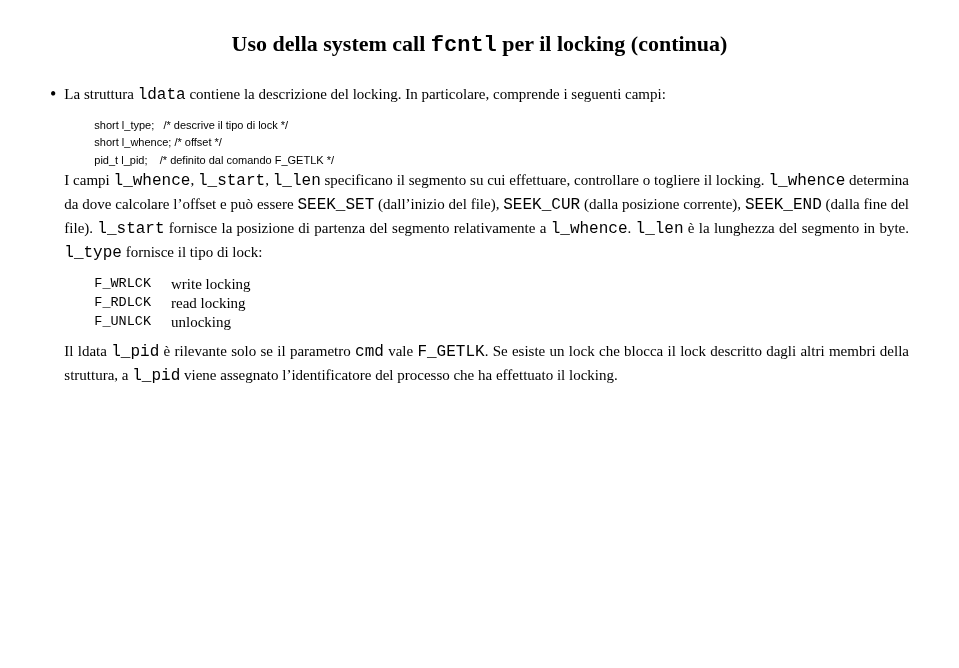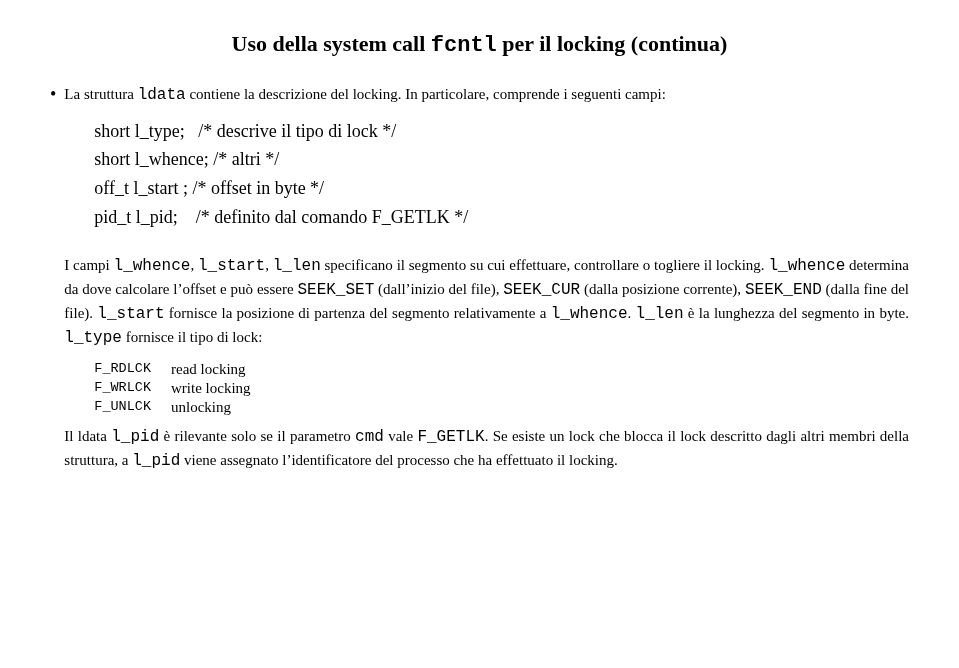--- a/index.html
+++ b/index.html
@@ -43,23 +43,23 @@
       line-height: 1.5;
       text-align: justify;
     }
 
     code, .mono {
       font-family: 'Courier New', Courier, monospace;
       font-size: 16px;
     }
 
     .code-block {
-      font-family: Liberation Serif, serif;
-      font-size: 18px;
-      margin: 8px 0 22px 30px;
+      font-family: Liberation Sans, sans-serif;
+      font-size: 11px;
+      margin: 8px 0 0 30px;
       line-height: 1.6;
     }
 
     .code-block div {
       white-space: pre;
     }
 
     .lock-types {
       margin: 6px 0 8px 30px;
       font-size: 15px;
@@ -113,39 +113,38 @@
 
   <div class="bullet">
     <span class="bullet-dot">•</span>
     <div class="bullet-content">
       <p>
         <span>La struttura </span><code>ldata</code><span> contiene la descrizione del locking. In particolare, comprende i seguenti campi:</span>
       </p>
 
       <div class="code-block">
         <div>short l_type;   /* descrive il tipo di lock */</div>
-        <div>short l_whence; /* altri */</div>
-        <div>off_t l_start ; /* offset in byte */</div>
+        <div>short l_whence; /* offset */</div>
         <div>pid_t l_pid;    /* definito dal comando F_GETLK */</div>
       </div>
 
       <p>
         <span>I campi </span><code>l_whence</code><span>, </span><code>l_start</code><span>, </span><code>l_len</code><span> specificano il segmento su cui effettuare, controllare o togliere il locking. </span><code>l_whence</code><span> determina da dove calcolare l’offset e può essere </span><code>SEEK_SET</code><span> (dall’inizio del file), </span><code>SEEK_CUR</code><span> (dalla posizione corrente), </span><code>SEEK_END</code><span> (dalla fine del file). </span><code>l_start</code><span> fornisce la posizione di partenza del segmento relativamente a </span><code>l_whence</code><span>. </span><code>l_len</code><span> è la lunghezza del segmento in byte. </span><code>l_type</code><span> fornisce il tipo di lock:</span>
       </p>
 
       <div class="lock-types">
         <table>
           <tbody>
             <tr>
+              <td class="code-col">F_WRLCK</td>
+              <td class="desc-col">write locking</td>
+            </tr>
+            <tr>
               <td class="code-col">F_RDLCK</td>
               <td class="desc-col">read locking</td>
-            </tr>
-            <tr>
-              <td class="code-col">F_WRLCK</td>
-              <td class="desc-col">write locking</td>
             </tr>
             <tr>
               <td class="code-col">F_UNLCK</td>
               <td class="desc-col">unlocking</td>
             </tr>
           </tbody>
         </table>
       </div>
 
       <p>

